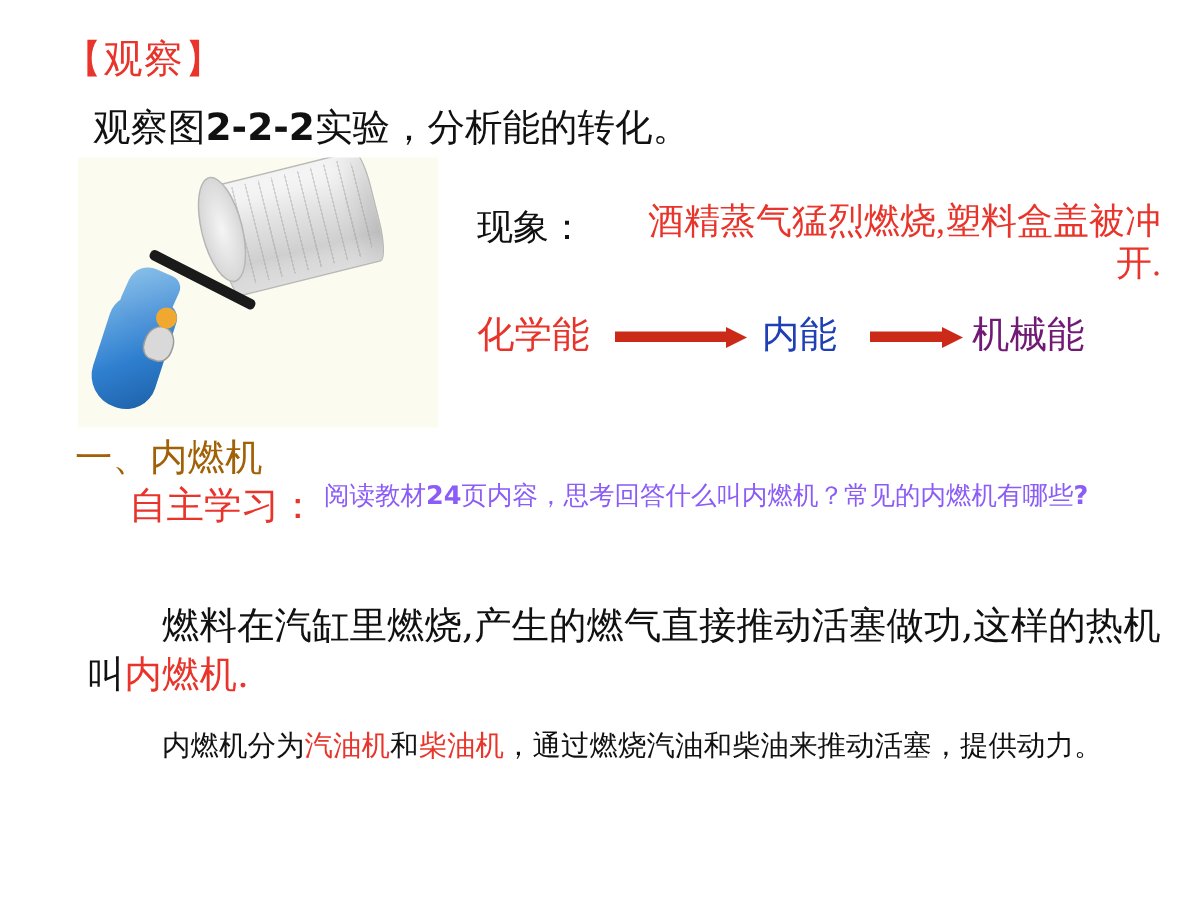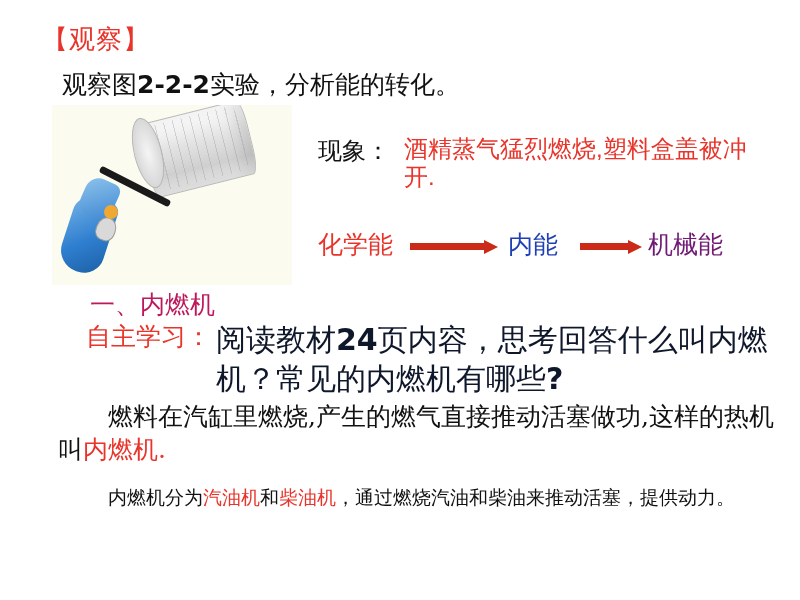--- a/index.html
+++ b/index.html
@@ -146,28 +146,29 @@
     font-family: "DejaVu Serif", "Liberation Serif", serif;
     white-space: nowrap;
   }
   .phenomenon-text {
     position: absolute;
     left: 404px;
     top: 135px;
     width: 370px;
     font-size: 24px;
     color: #e8342a;
-    font-family: Liberation Sans, sans-serif;
+    font-family: Liberation Serif, serif;
     line-height: 1.15;
+    text-align: right;
   }
 
   .energy-row {
     position: absolute;
     left: 318px;
-    top: 228px;
+    top: 206px;
     width: 460px;
     height: 40px;
   }
   .energy-chem {
     position: absolute;
     left: 0px;
     top: 0px;
     font-size: 25px;
     color: #e8342a;
     font-family: "DejaVu Serif", "Liberation Serif", serif;
@@ -216,41 +217,40 @@
   #arrow1 .head { left: 74px; }
   #arrow2 { left: 262px; top: 12px; width: 62px; }
   #arrow2 .shaft { width: 48px; }
   #arrow2 .head { left: 48px; }
 
   .sec-heading {
     position: absolute;
     left: 50px;
     top: 288px;
     font-size: 25px;
-    color: #be185d;
+    color: #a16207;
     font-family: Liberation Mono, monospace;
     white-space: nowrap;
-    margin-left: 40px;
   }
   .study-label {
     position: absolute;
     left: 86px;
     top: 320px;
     font-size: 25px;
     color: #e8342a;
     font-family: "DejaVu Serif", "Liberation Serif", serif;
     white-space: nowrap;
   }
   .study-text {
     position: absolute;
     left: 216px;
     top: 320px;
     width: 570px;
-    font-size: 30px;
-    color: #0f172a;
+    font-size: 17px;
+    color: #8b5cf6;
     font-family: "DejaVu Serif", "Liberation Serif", serif;
     line-height: 1.3;
   }
   .study-text b {
     font-family: "DejaVu Sans", "Liberation Sans", sans-serif;
     font-weight: bold;
   }
   .para2 {
     position: absolute;
     left: 58px;

